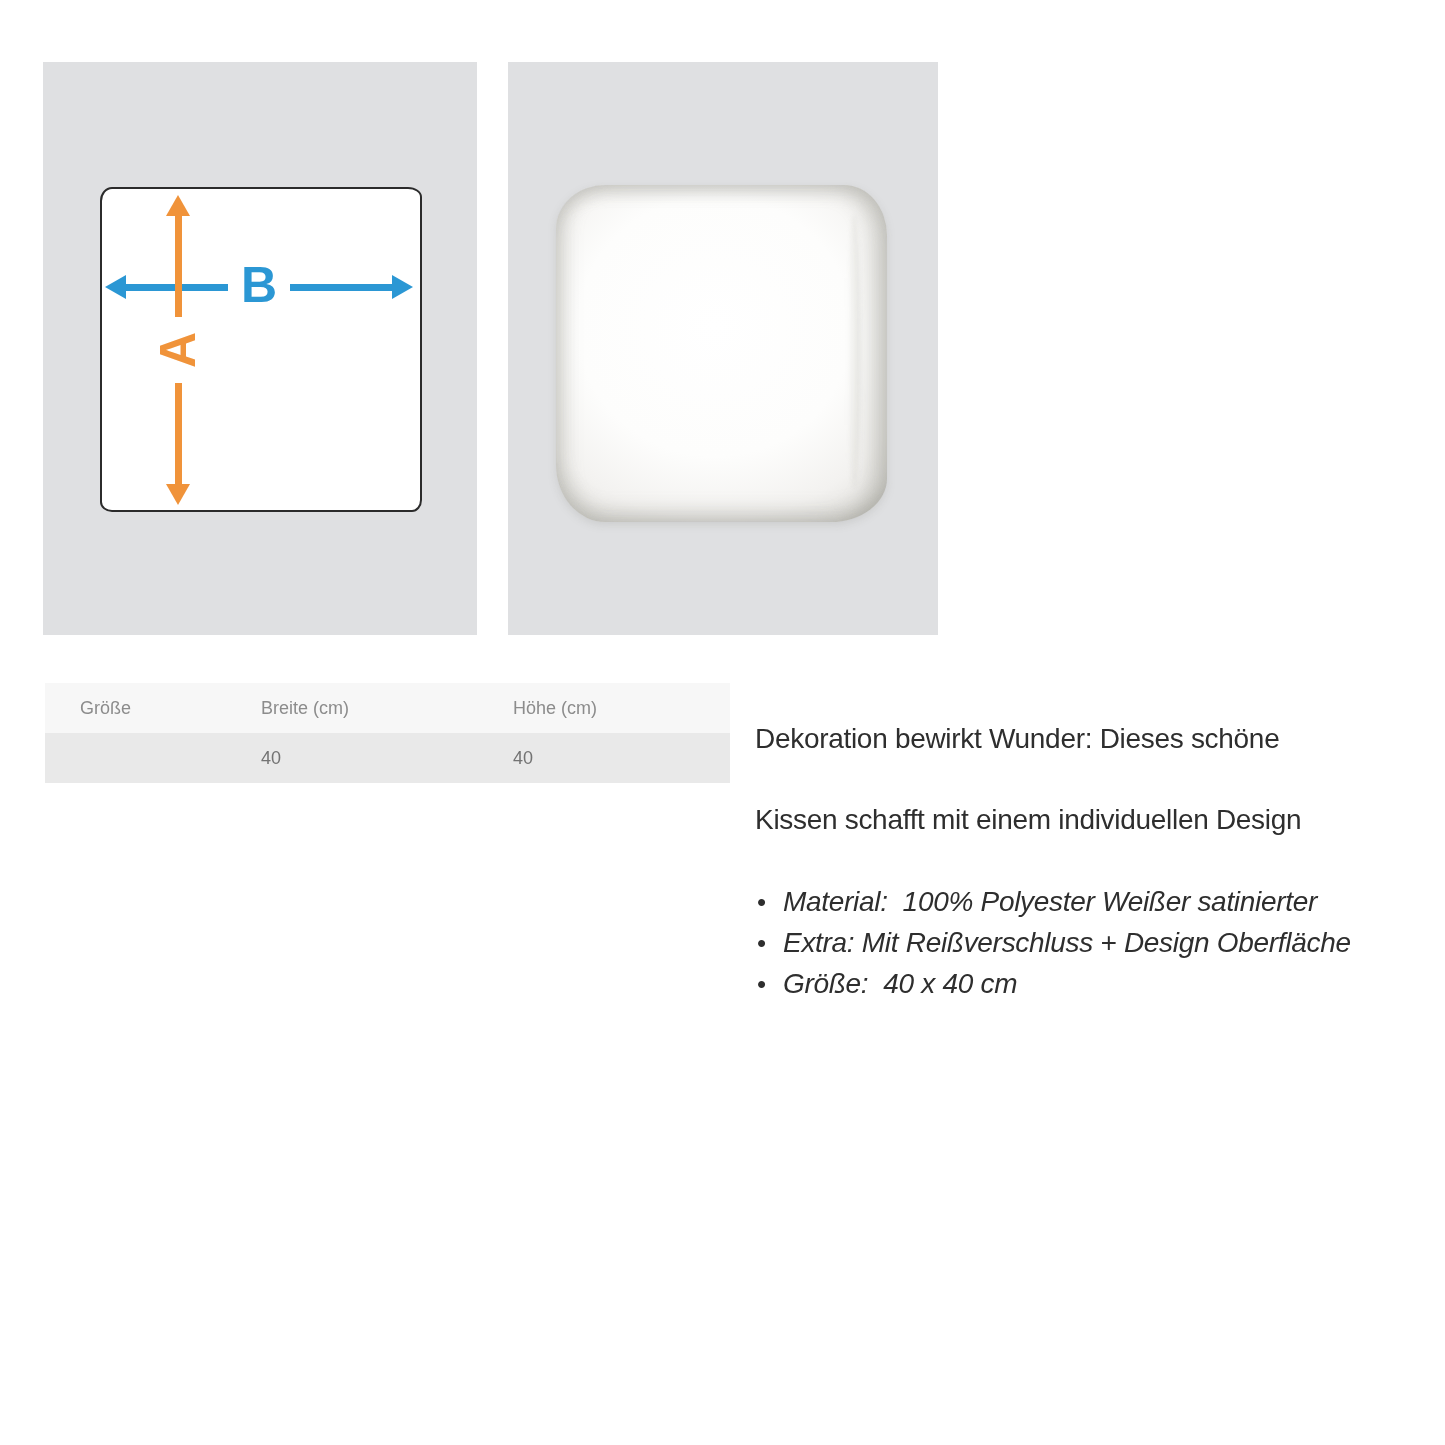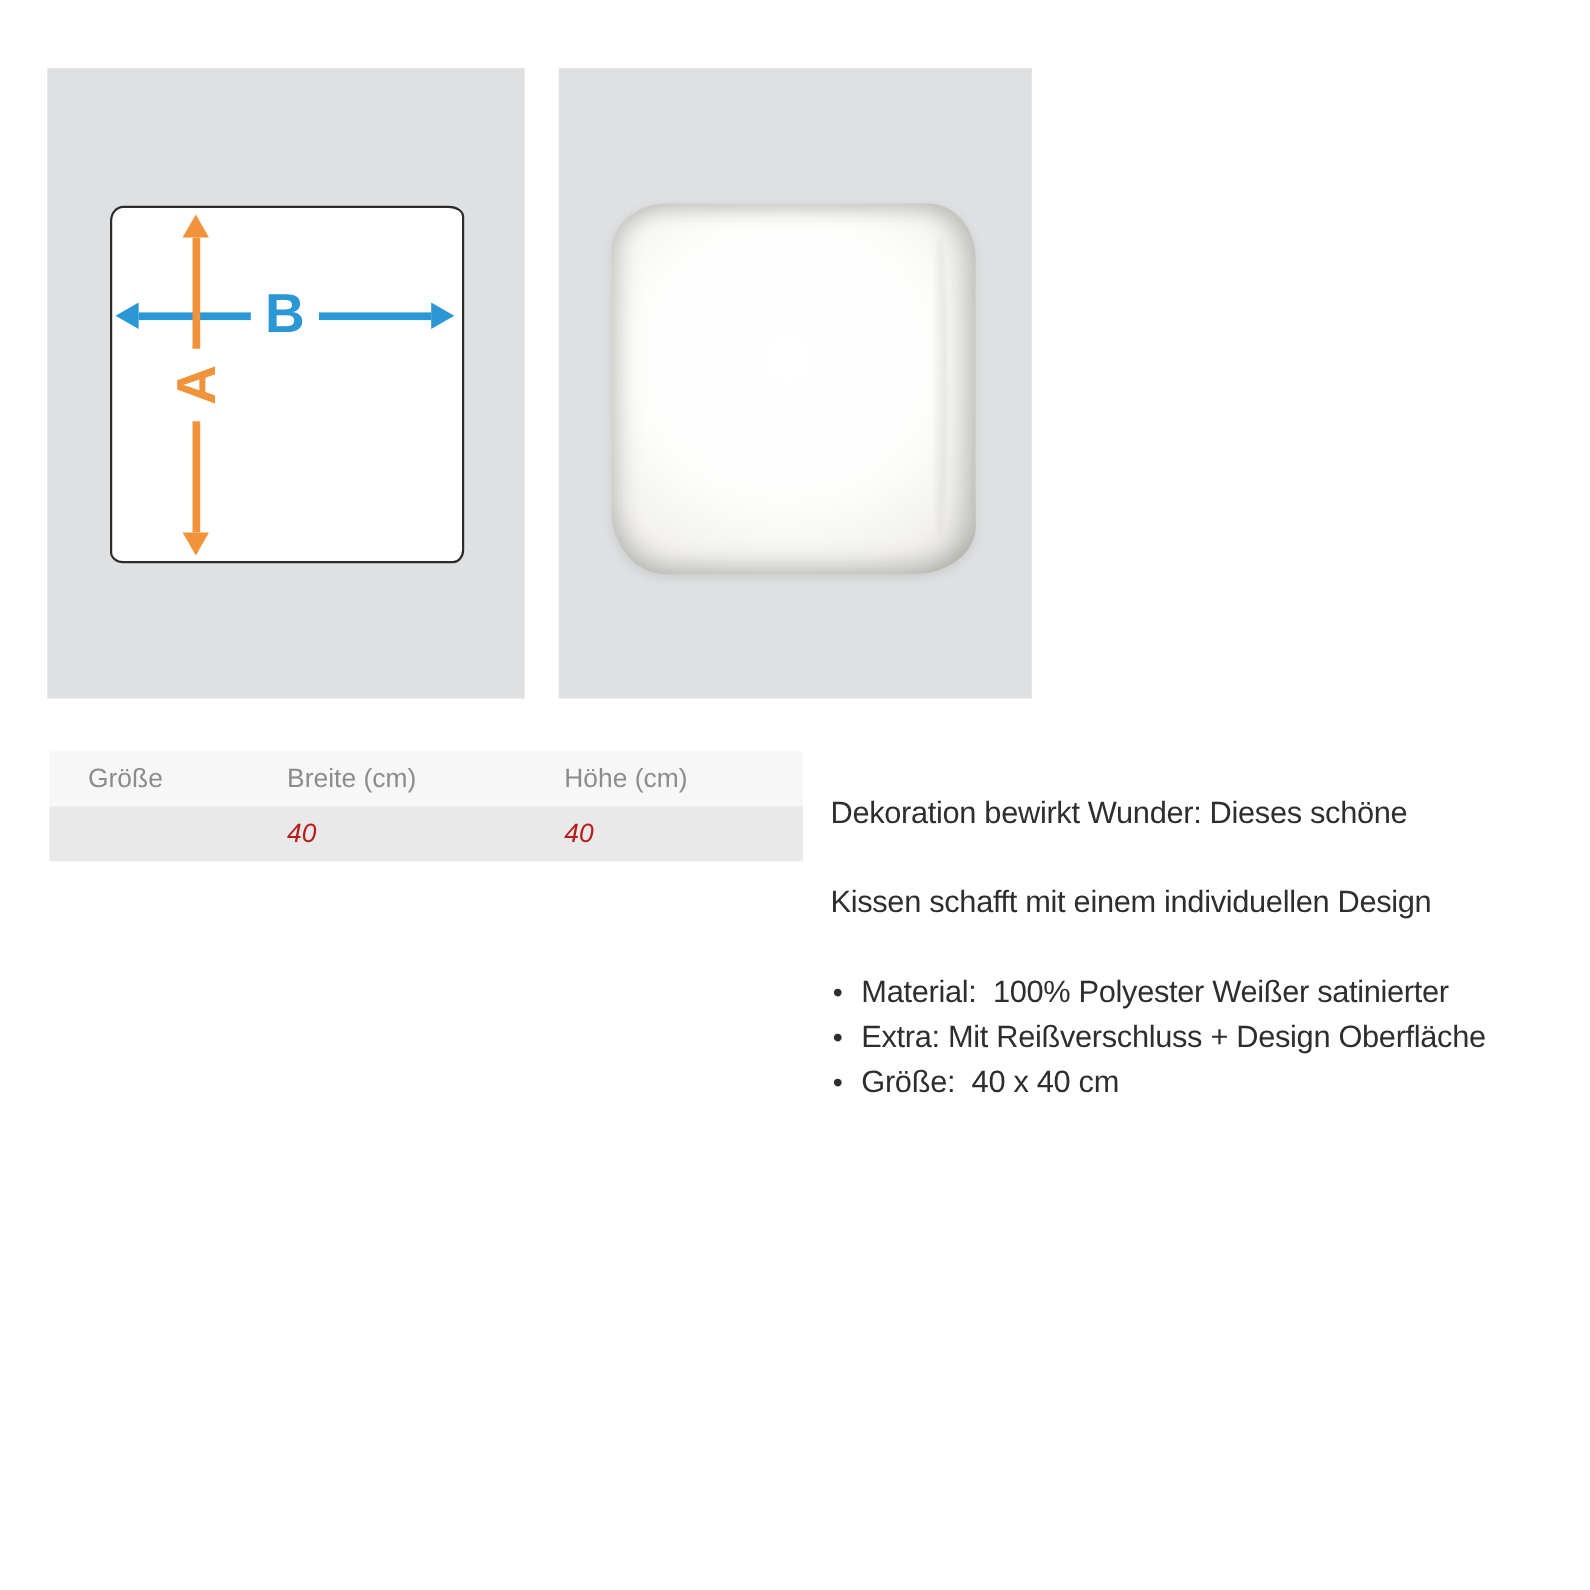--- a/index.html
+++ b/index.html
@@ -121,37 +121,36 @@
     border-radius: 50%;
     background: linear-gradient(to right, rgba(255,255,255,0), rgba(190,190,182,0.35));
     filter: blur(2px);
   }
 
   
   .size-table {
     position: absolute;
     left: 45px; top: 683px;
     width: 685px;
-    font-size: 24px;
+    font-size: 18px;
   }
   .size-table .trow {
     display: grid;
     grid-template-columns: 181px 252px 1fr;
     align-items: center;
     height: 50px;
     padding-left: 35px;
   }
   .size-table .thead {
     background: #f7f7f7;
     color: #8c8c8c;
   }
   .size-table .tdata {
     background: #e9e9e9;
-    color: #b91c1c;
-    font-style: italic;
+    color: #737373;
   }
 
   
   .description {
     position: absolute;
     left: 755px; top: 676px;
     width: 665px;
     color: #2e2e2e;
     font-size: 28px;
     line-height: 37px;
@@ -167,21 +166,21 @@
   .bullets li {
     position: relative;
     padding-left: 28px;
     margin-bottom: 3px;
   }
   .bullets li .dot {
     position: absolute;
     left: 2px; top: 0;
     font-size: 26px;
   }
-  .bullets li .bline { white-space: nowrap; }
+  .bullets li .bline { white-space: nowrap; font-style: italic; }
 </style>
 </head>
 <body>
 
 <div class="page">
 
   <section class="panel panel-diagram">
     <div class="pillow-outline"></div>
 
     <div class="arrow-b">

